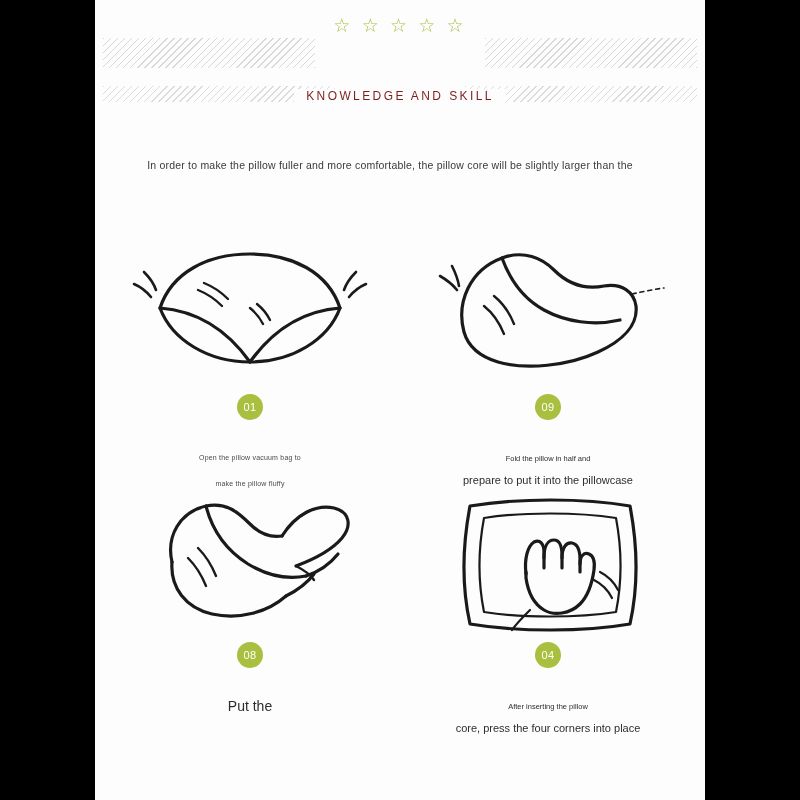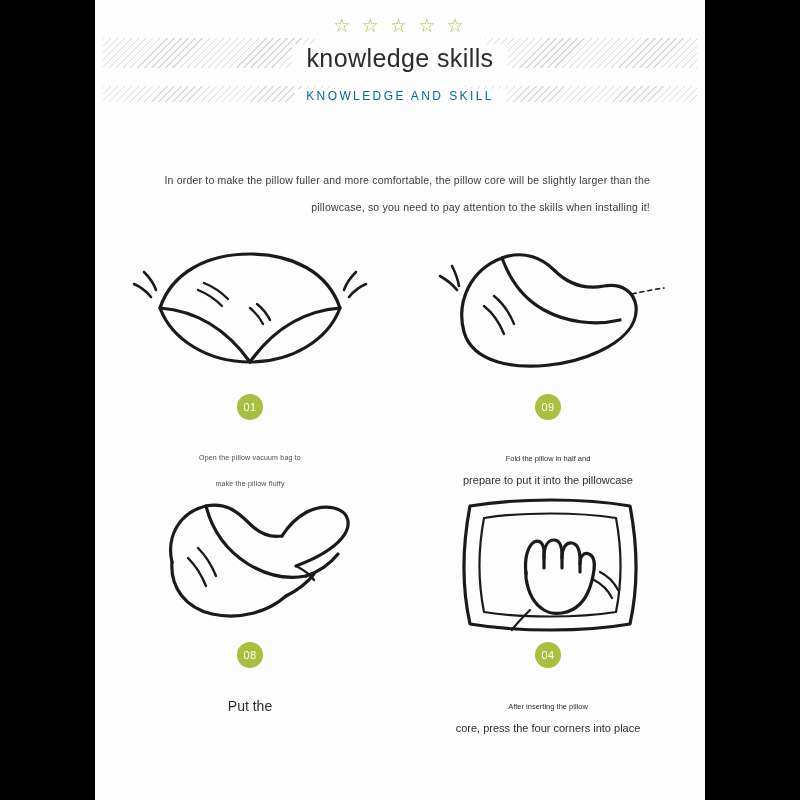--- a/index.html
+++ b/index.html
@@ -70,39 +70,38 @@
     padding: 0 14px;
   }
   .subtitle {
     position: absolute;
     top: 89px;
     left: 0;
     width: 610px;
     text-align: center;
     font-size: 12px;
     letter-spacing: 2.4px;
-    color: #0369a1;
+    color: #7f1d1d;
   }
   .subtitle span {
     background: #fdfdfd;
     padding: 0 12px;
   }
 
   
   .intro {
     position: absolute;
     top: 152px;
-    left: 55px;
+    left: 45px;
     width: 500px;
-    text-align: right;
+    text-align: center;
     font-size: 10.5px;
     color: #3a3a3a;
     line-height: 2.6;
     letter-spacing: 0.2px;
-    margin-top: 15px;
   }
 
   
   .steps {
     position: absolute;
     top: 236px;
     left: 0;
     width: 610px;
     height: 540px;
   }
@@ -159,26 +158,24 @@
 <body>
 
 <div class="page">
 
   <div class="hatch-left"></div>
   <div class="hatch-right"></div>
   <div class="hatch-left2"></div>
   <div class="hatch-right2"></div>
 
   <div class="stars">☆ ☆ ☆ ☆ ☆</div>
-  <div class="title"><span>knowledge skills</span></div>
   <div class="subtitle"><span>KNOWLEDGE AND SKILL</span></div>
 
   <div class="intro">
     <div>In order to make the pillow fuller and more comfortable, the pillow core will be slightly larger than the</div>
-    <div>pillowcase, so you need to pay attention to the skills when installing it!</div>
   </div>
 
   <div class="steps">
 
     <div class="step s1">
       <div class="art">
         <svg width="300" height="152" viewBox="0 0 300 152" fill="none" xmlns="http://www.w3.org/2000/svg">
           <g stroke="#1a1a1a" stroke-width="3.2" stroke-linecap="round" stroke-linejoin="round" fill="none">
             <path d="M60 72 C72 36 108 18 150 18 C192 18 228 36 240 72 C228 104 192 126 150 126 C108 126 72 104 60 72 Z"></path>
             <path d="M60 72 C86 74 120 84 150 126"></path>

